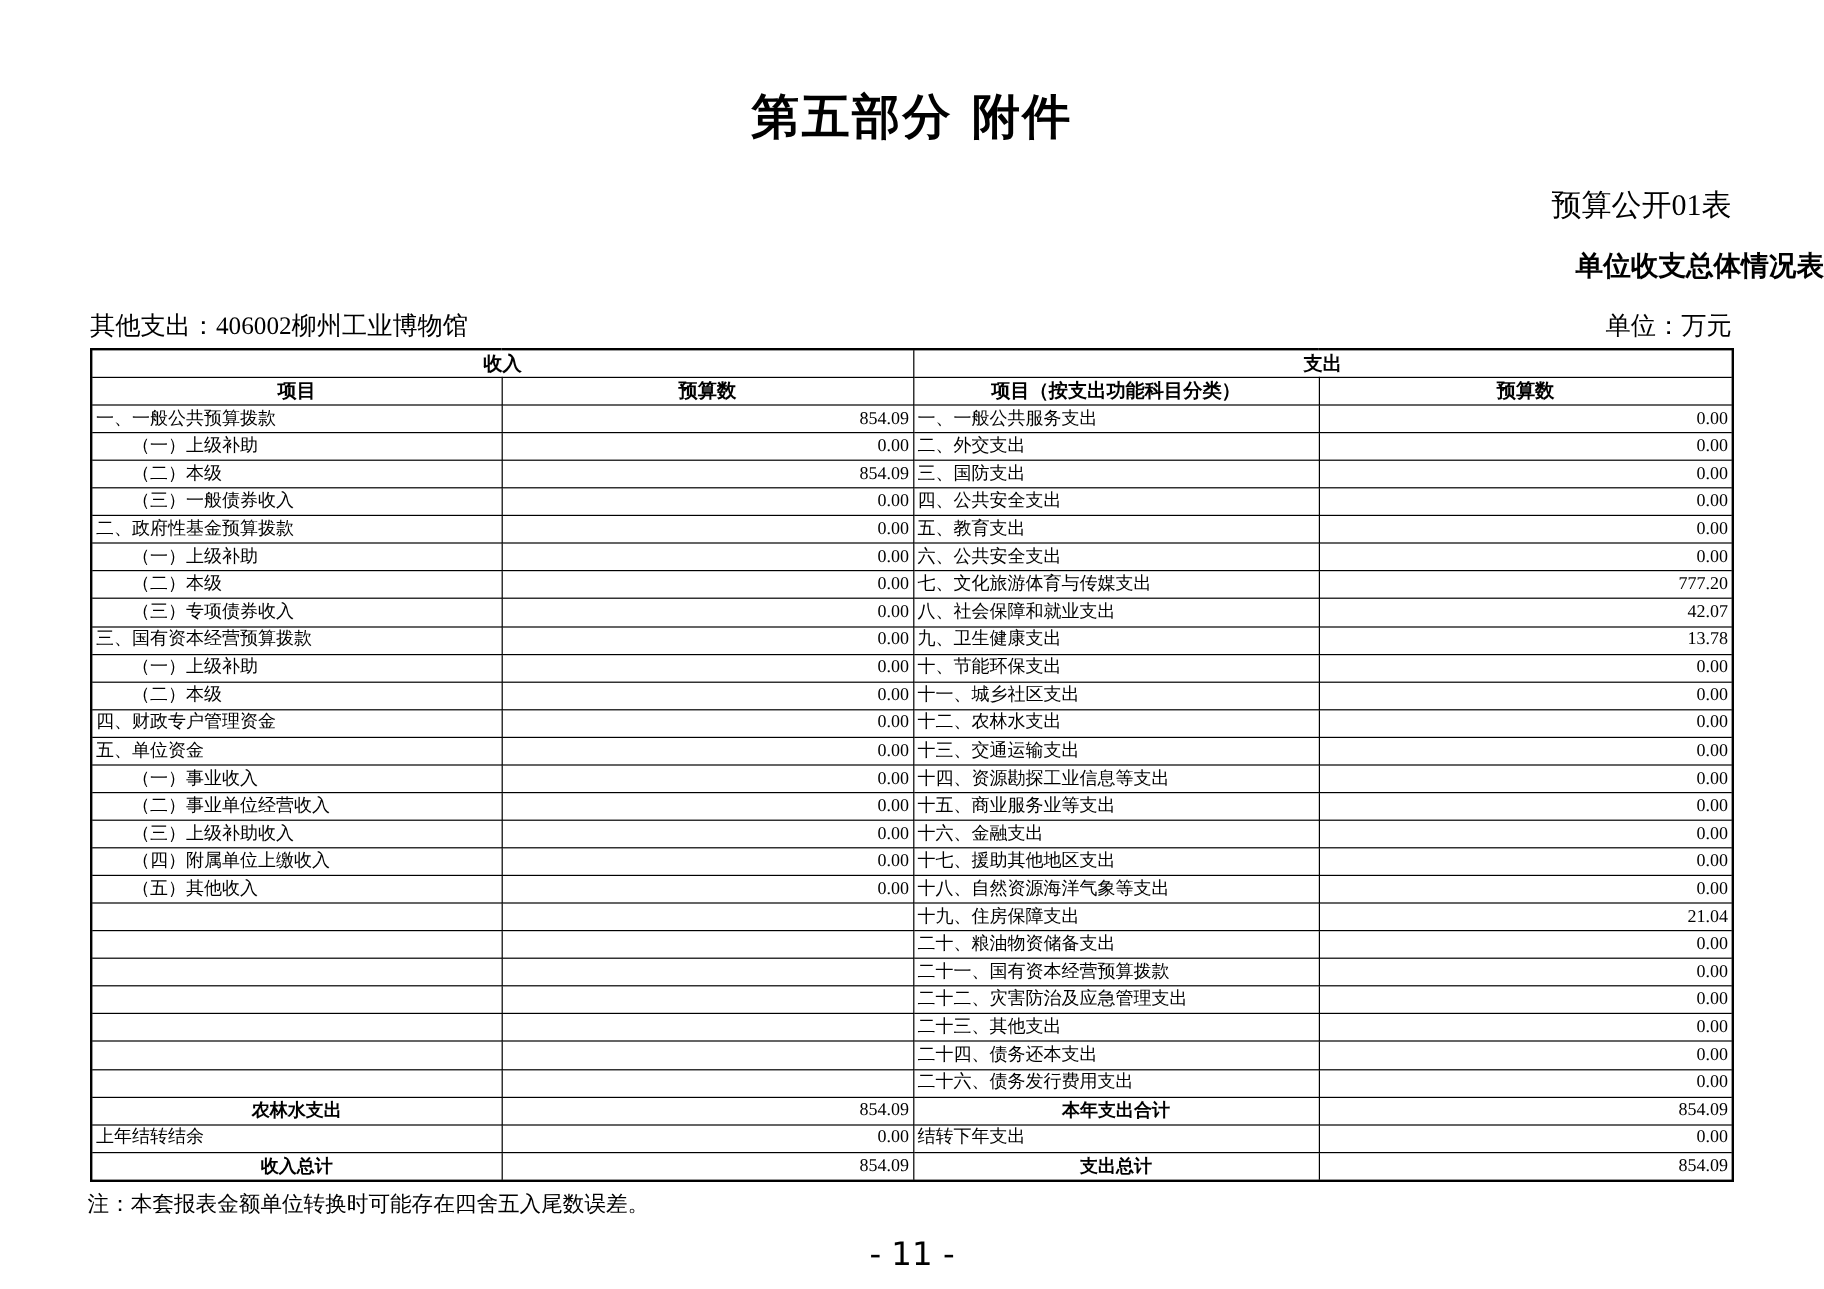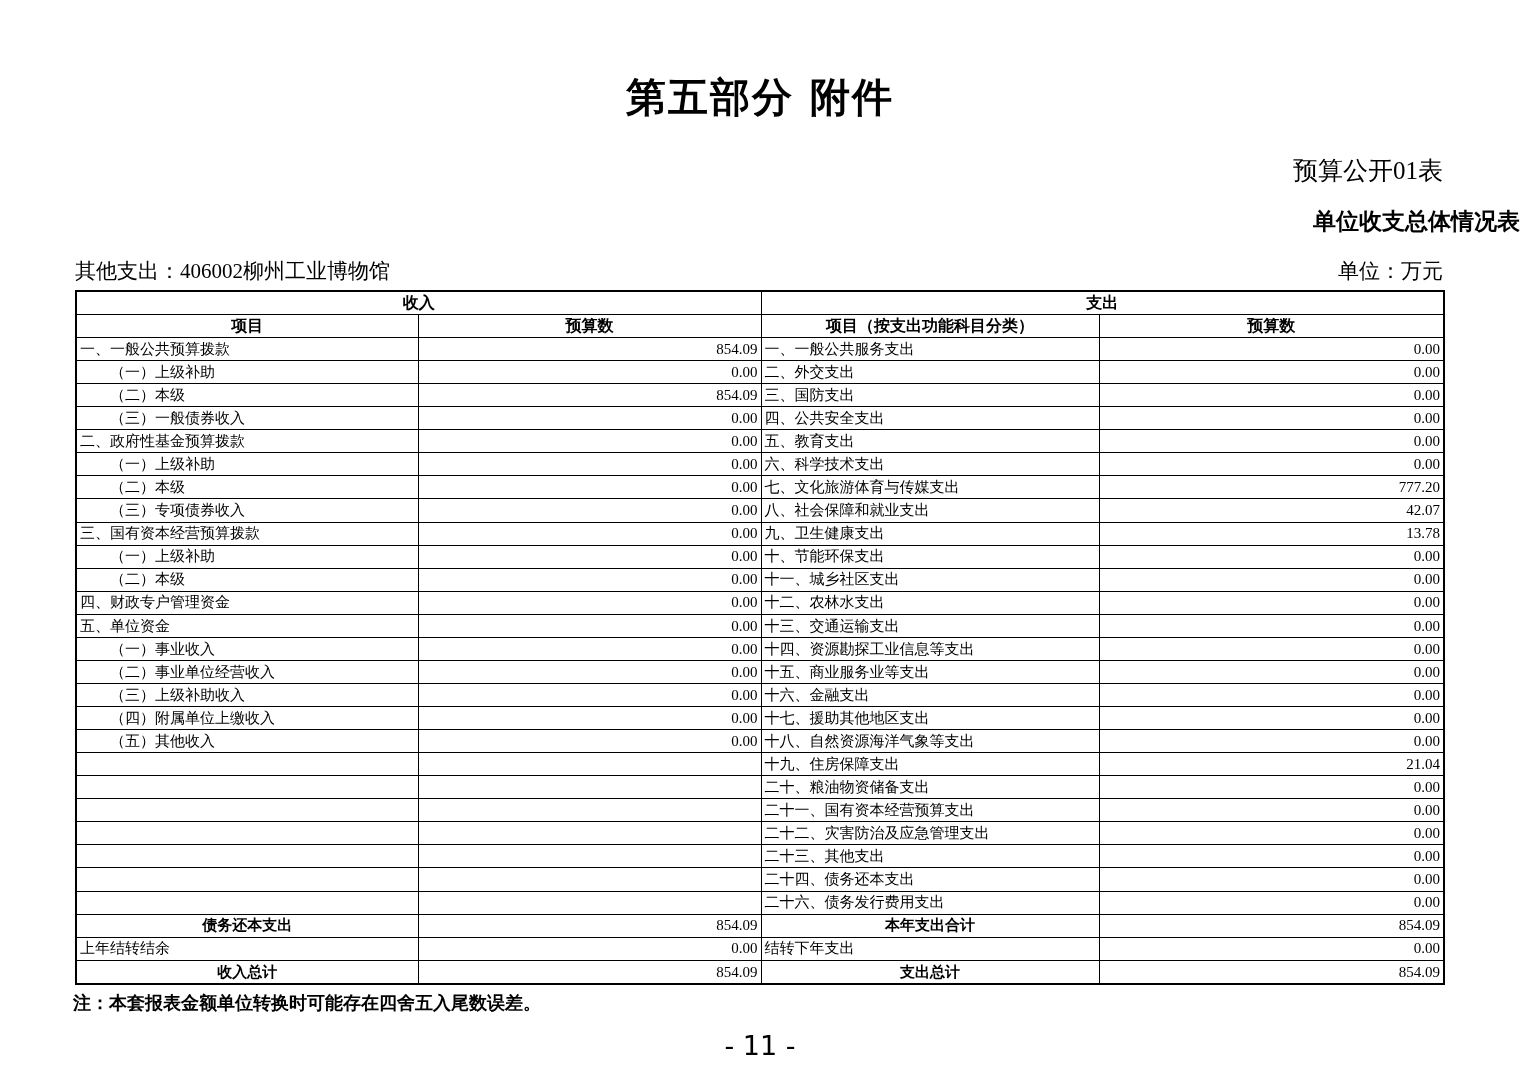--- a/index.html
+++ b/index.html
@@ -92,21 +92,20 @@
   }
   td.value {
     text-align: right;
     padding-right: 4px;
   }
   .note {
     position: absolute;
     top: 991px;
     left: 73px;
     font-size: 18px;
-    font-weight: bold;
   }
   .page-number {
     position: absolute;
     top: 1030px;
     left: 0;
     width: 100%;
     text-align: center;
     font-family: "DejaVu Sans", "Liberation Sans", sans-serif;
     font-size: 27px;
   }
@@ -171,21 +170,21 @@
       </tr>
       <tr>
         <td class="item">二、政府性基金预算拨款</td>
         <td class="value">0.00</td>
         <td class="item">五、教育支出</td>
         <td class="value">0.00</td>
       </tr>
       <tr>
         <td class="item indent1">（一）上级补助</td>
         <td class="value">0.00</td>
-        <td class="item">六、科学技术支出</td>
+        <td class="item">六、公共安全支出</td>
         <td class="value">0.00</td>
       </tr>
       <tr>
         <td class="item indent1">（二）本级</td>
         <td class="value">0.00</td>
         <td class="item">七、文化旅游体育与传媒支出</td>
         <td class="value">777.20</td>
       </tr>
       <tr>
         <td class="item indent1">（三）专项债券收入</td>
@@ -261,21 +260,21 @@
       </tr>
       <tr>
         <td class="item"></td>
         <td class="value"></td>
         <td class="item">二十、粮油物资储备支出</td>
         <td class="value">0.00</td>
       </tr>
       <tr>
         <td class="item"></td>
         <td class="value"></td>
-        <td class="item">二十一、国有资本经营预算支出</td>
+        <td class="item">二十一、国有资本经营预算拨款</td>
         <td class="value">0.00</td>
       </tr>
       <tr>
         <td class="item"></td>
         <td class="value"></td>
         <td class="item">二十二、灾害防治及应急管理支出</td>
         <td class="value">0.00</td>
       </tr>
       <tr>
         <td class="item"></td>
@@ -289,21 +288,21 @@
         <td class="item">二十四、债务还本支出</td>
         <td class="value">0.00</td>
       </tr>
       <tr>
         <td class="item"></td>
         <td class="value"></td>
         <td class="item">二十六、债务发行费用支出</td>
         <td class="value">0.00</td>
       </tr>
       <tr>
-        <td class="item total">债务还本支出</td>
+        <td class="item total">农林水支出</td>
         <td class="value">854.09</td>
         <td class="item total">本年支出合计</td>
         <td class="value">854.09</td>
       </tr>
       <tr>
         <td class="item">上年结转结余</td>
         <td class="value">0.00</td>
         <td class="item">结转下年支出</td>
         <td class="value">0.00</td>
       </tr>

